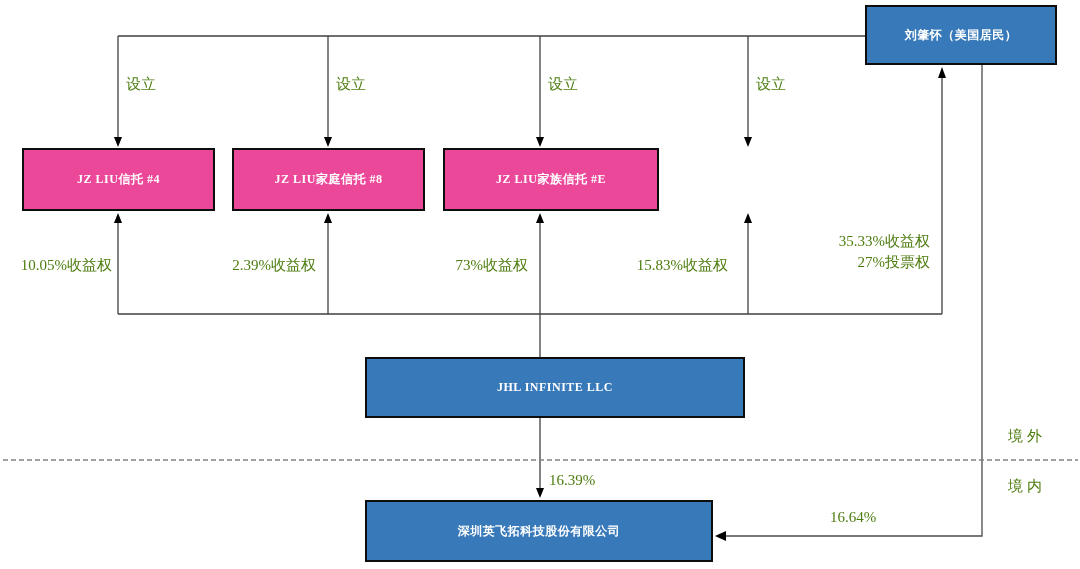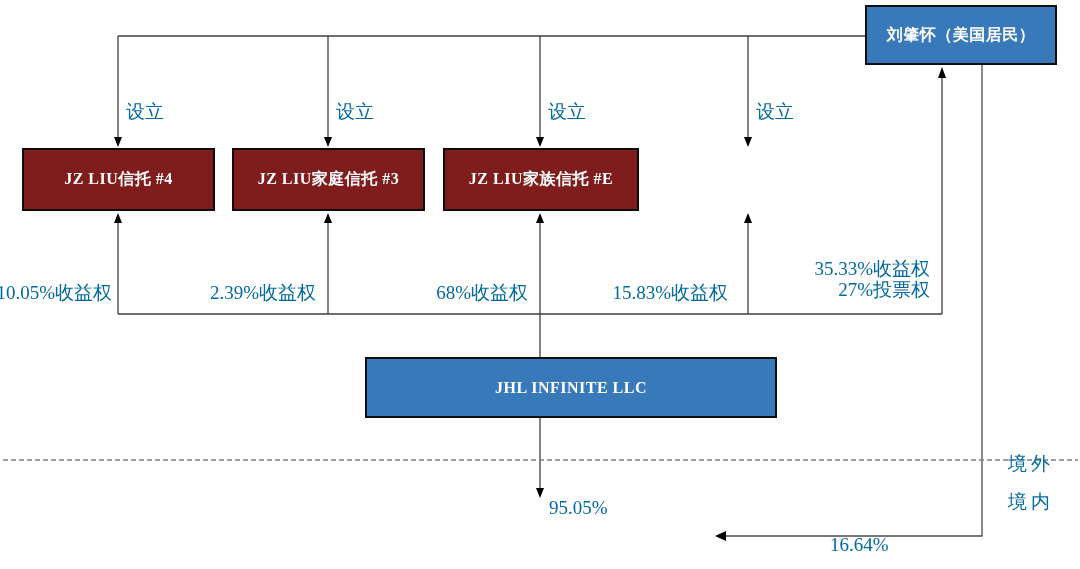--- a/index.html
+++ b/index.html
@@ -12,57 +12,56 @@
     overflow: hidden;
   }
   #wires { position: absolute; left: 0; top: 0; width: 1080px; height: 569px; }
   .node {
     position: absolute;
     display: flex;
     align-items: center;
     justify-content: center;
     color: #ffffff;
     font-weight: bold;
-    font-size: 16px;
+    font-size: 12px;
     text-align: center;
     border: 2px solid #0d0d0d;
     box-sizing: border-box;
     letter-spacing: 0.5px;
   }
   .node.blue   { background: #3779b9; }
-  .node.orange { background: #7f1d1d; }
+  .node.orange { background: #ec4899; }
   .founder { left: 865px; top: 5px;   width: 192px; height: 60px; }
   .trust4  { left: 22px;  top: 148px; width: 193px; height: 63px; }
   .trust1  { left: 232px; top: 148px; width: 193px; height: 63px; }
-  .trustE  { left: 443px; top: 148px; width: 196px; height: 63px; }
+  .trustE  { left: 443px; top: 148px; width: 216px; height: 63px; }
   .trust6  { left: 652px; top: 148px; width: 193px; height: 63px; }
-  .jhl     { left: 365px; top: 357px; width: 412px; height: 61px; }
+  .jhl     { left: 365px; top: 357px; width: 380px; height: 61px; }
   .listed  { left: 365px; top: 500px; width: 348px; height: 62px; }
   .lbl {
     position: absolute;
-    font-size: 19px;
-    color: #0369a1;
+    font-size: 15px;
+    color: #4d7c0f;
     white-space: nowrap;
     line-height: 21px;
-    margin-top: 27px;
   }
   .lbl.right { text-align: right; }
   .estab-0 { left: 126px; top: 74px; }
   .estab-1 { left: 336px; top: 74px; }
   .estab-2 { left: 548px; top: 74px; }
   .estab-3 { left: 756px; top: 74px; }
   .ben-0 { right: 968px; top: 255px; }
   .ben-1 { right: 764px; top: 255px; }
   .ben-2 { right: 552px; top: 255px; }
   .ben-3 { right: 352px; top: 255px; }
   .founder-rights { right: 150px; top: 231px; text-align: right; }
   .stake-jhl     { left: 549px; top: 470px; }
   .stake-founder { left: 830px; top: 507px; }
   .region-offshore { left: 1008px; top: 426px; letter-spacing: 4px; }
-  .region-onshore  { left: 1008px; top: 464px; letter-spacing: 4px; }
+  .region-onshore  { left: 1008px; top: 476px; letter-spacing: 4px; }
 </style>
 </head>
 <body>
 
 <div id="canvas">
 
   <svg id="wires" width="1080" height="569" viewBox="0 0 1080 569">
 
     <path d="M118 36 H865" stroke="#3f3f3f" stroke-width="1.3" fill="none"></path>
 
@@ -94,38 +93,39 @@
     <polygon points="536,488 544,488 540,498" fill="#000"></polygon>
 
     <path d="M982 65 V536 H726" stroke="#4c4c4c" stroke-width="1.3" fill="none"></path>
     <polygon points="726,531 726,541 715,536" fill="#000"></polygon>
 
     <path d="M3 460 H1078" stroke="#808080" stroke-width="1.4" stroke-dasharray="5 3" fill="none"></path>
   </svg>
 
   <div class="node blue founder">刘肇怀（美国居民）</div>
   <div class="node orange trust4">JZ LIU信托 #4</div>
-  <div class="node orange trust1">JZ LIU家庭信托 #3</div>
+  <div class="node orange trust1">JZ LIU家庭信托 #8</div>
   <div class="node orange trustE">JZ LIU家族信托 #E</div>
   <div class="node blue jhl">JHL INFINITE LLC</div>
+  <div class="node blue listed">深圳英飞拓科技股份有限公司</div>
 
   <div class="lbl estab-0">设立</div>
   <div class="lbl estab-1">设立</div>
   <div class="lbl estab-2">设立</div>
   <div class="lbl estab-3">设立</div>
 
   <div class="lbl right ben-0">10.05%收益权</div>
   <div class="lbl right ben-1">2.39%收益权</div>
-  <div class="lbl right ben-2">68%收益权</div>
+  <div class="lbl right ben-2">73%收益权</div>
   <div class="lbl right ben-3">15.83%收益权</div>
 
   <div class="lbl founder-rights">
     <div>35.33%收益权</div>
     <div>27%投票权</div>
   </div>
 
-  <div class="lbl stake-jhl">95.05%</div>
+  <div class="lbl stake-jhl">16.39%</div>
   <div class="lbl stake-founder">16.64%</div>
 
   <div class="lbl region-offshore">境外</div>
   <div class="lbl region-onshore">境内</div>
 
 </div>
 
 </body></html>

